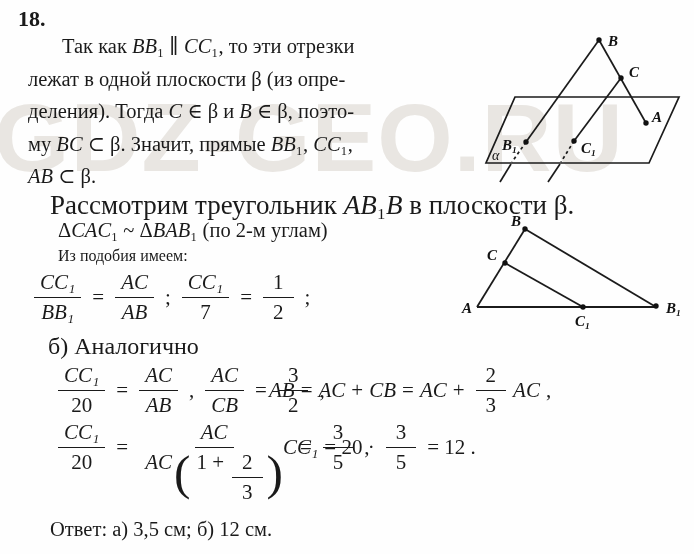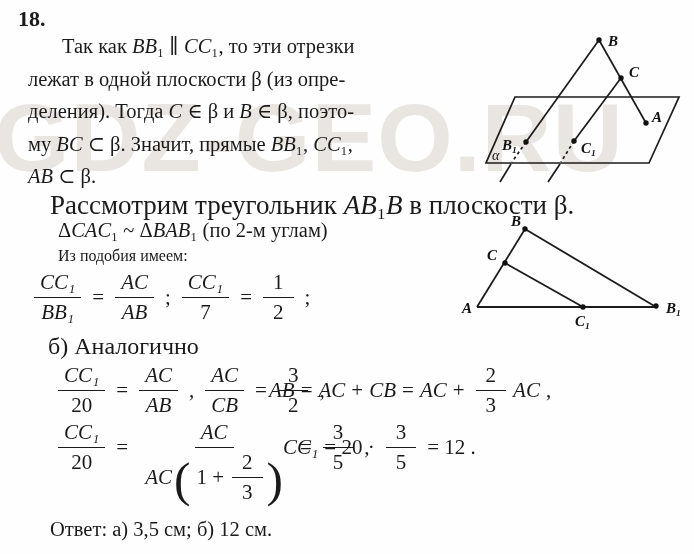--- a/index.html
+++ b/index.html
@@ -53,21 +53,21 @@
 
   .frac{
     display:inline-flex;flex-direction:column;align-items:center;
     margin:0 6px;text-align:center;
   }
   .frac .num{
     display:flex;align-items:flex-end;justify-content:center;
     padding:0 5px 2px;border-bottom:1.7px solid #1a1a1a;
   }
   .frac .den{
-    display:flex;align-items:center;justify-content:center;
+    display:flex;align-items:flex-start;justify-content:center;
     padding:2px 5px 0;
   }
   .den .frac,.num .frac{margin:0 3px;}
   .mvar{font-style:italic;margin:0 1px;white-space:pre;}
   .mtxt{margin:0 5px;white-space:pre;}
   .gap{display:inline-block;}
   .bigp{
     font-size:235%;font-weight:400;line-height:0.85;
     margin:0 1px;transform:translateY(2px);
   }

